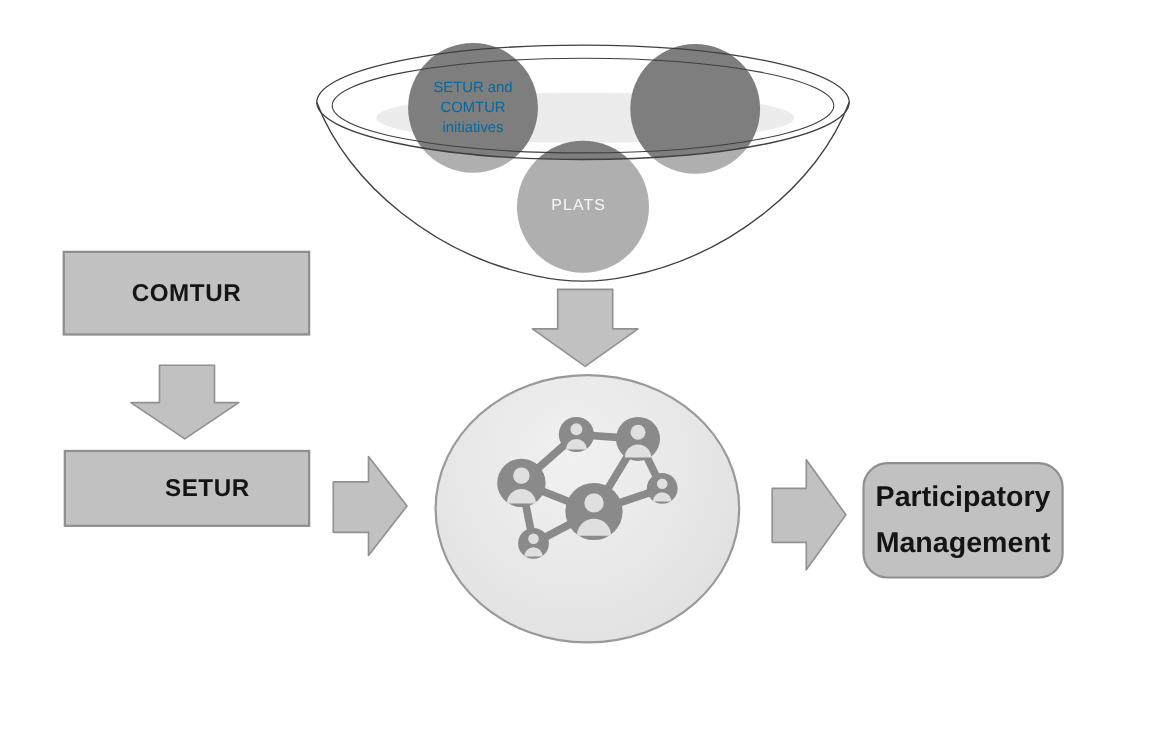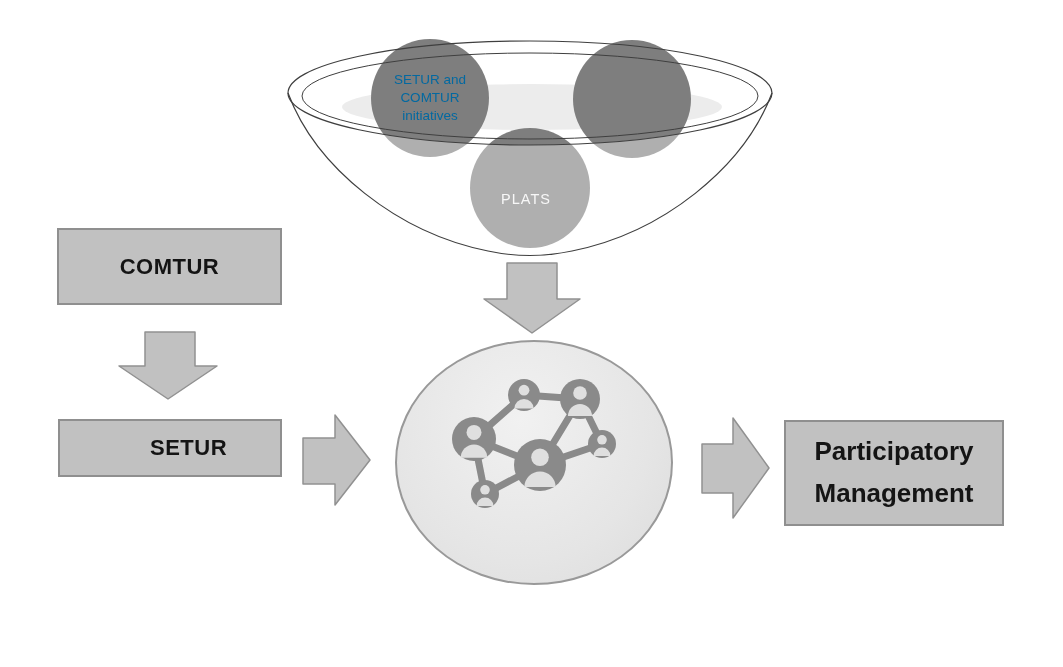--- a/index.html
+++ b/index.html
@@ -50,21 +50,21 @@
     <path d="M288 93 A242 52 0 0 0 772 93 C744 168 662 233 572 251 Q530 260 488 251 C398 233 316 168 288 93 Z" fill="rgba(255,255,255,0.38)"></path>
 
     <ellipse cx="530" cy="93" rx="242" ry="52" fill="none" stroke="#3f3f3f" stroke-width="1.2"></ellipse>
     <ellipse cx="530" cy="96" rx="228" ry="43" fill="none" stroke="#3f3f3f" stroke-width="1"></ellipse>
     <path d="M288 93 C316 168 398 233 488 251 Q530 260 572 251 C662 233 744 168 772 93" fill="none" stroke="#3f3f3f" stroke-width="1.2"></path>
   </svg>
 
   <div class="circle-label" style="left:370px;top:58px;width:120px;height:80px;">SETUR and
 COMTUR
 initiatives</div>
-  <div class="circle-label plats-label" style="left:470px;top:180px;width:112px;height:40px;">PLATS</div>
+  <div class="circle-label plats-label" style="left:470px;top:168px;width:112px;height:40px;">PLATS</div>
 
   <svg class="abs" style="left:470px;top:258px;" width="120" height="80" viewBox="470 258 120 80">
     <polygon points="507,263 557,263 557,299 580,299 532,333 484,299 507,299" fill="#c1c1c1" stroke="#919191" stroke-width="1.5" stroke-linejoin="round"></polygon>
   </svg>
 
   <svg class="abs" style="left:110px;top:326px;" width="116" height="80" viewBox="110 326 116 80">
     <polygon points="145,332 195,332 195,366 217,366 168,399 119,366 145,366" fill="#c1c1c1" stroke="#919191" stroke-width="1.5" stroke-linejoin="round"></polygon>
   </svg>
 
   <svg class="abs" style="left:298px;top:410px;" width="80" height="100" viewBox="298 410 80 100">
@@ -72,25 +72,25 @@
   </svg>
 
   <svg class="abs" style="left:697px;top:413px;" width="80" height="110" viewBox="697 413 80 110">
     <polygon points="702,444 733,444 733,418 769,468 733,518 733,493 702,493" fill="#c1c1c1" stroke="#919191" stroke-width="1.5" stroke-linejoin="round"></polygon>
   </svg>
 
   <div class="box box-sm" style="left:57px;top:228px;width:225px;height:77px;">
     <span>COMTUR</span>
   </div>
 
-  <div class="box box-sm" style="left:58px;top:419px;width:224px;height:58px;padding-left:37px;">
+  <div class="box box-sm" style="left:58px;top:409px;width:224px;height:70px;padding-left:37px;">
     <span>SETUR</span>
   </div>
 
-  <div class="box box-lg" style="left:784px;top:420px;width:220px;height:106px;">
+  <div class="box box-lg" style="left:784px;top:420px;width:183px;height:106px;border-radius:23px;">
     <span>Participatory
 Management</span>
   </div>
 
   <div class="governance">
     <svg class="abs" style="left:0;top:0;" width="274" height="241" viewBox="0 0 274 241">
       <g stroke="#8a8a8a" stroke-width="7" stroke-linecap="round">
         <line x1="127" y1="53" x2="183" y2="57"></line>
         <line x1="127" y1="53" x2="77" y2="97"></line>
         <line x1="183" y1="57" x2="143" y2="123"></line>

